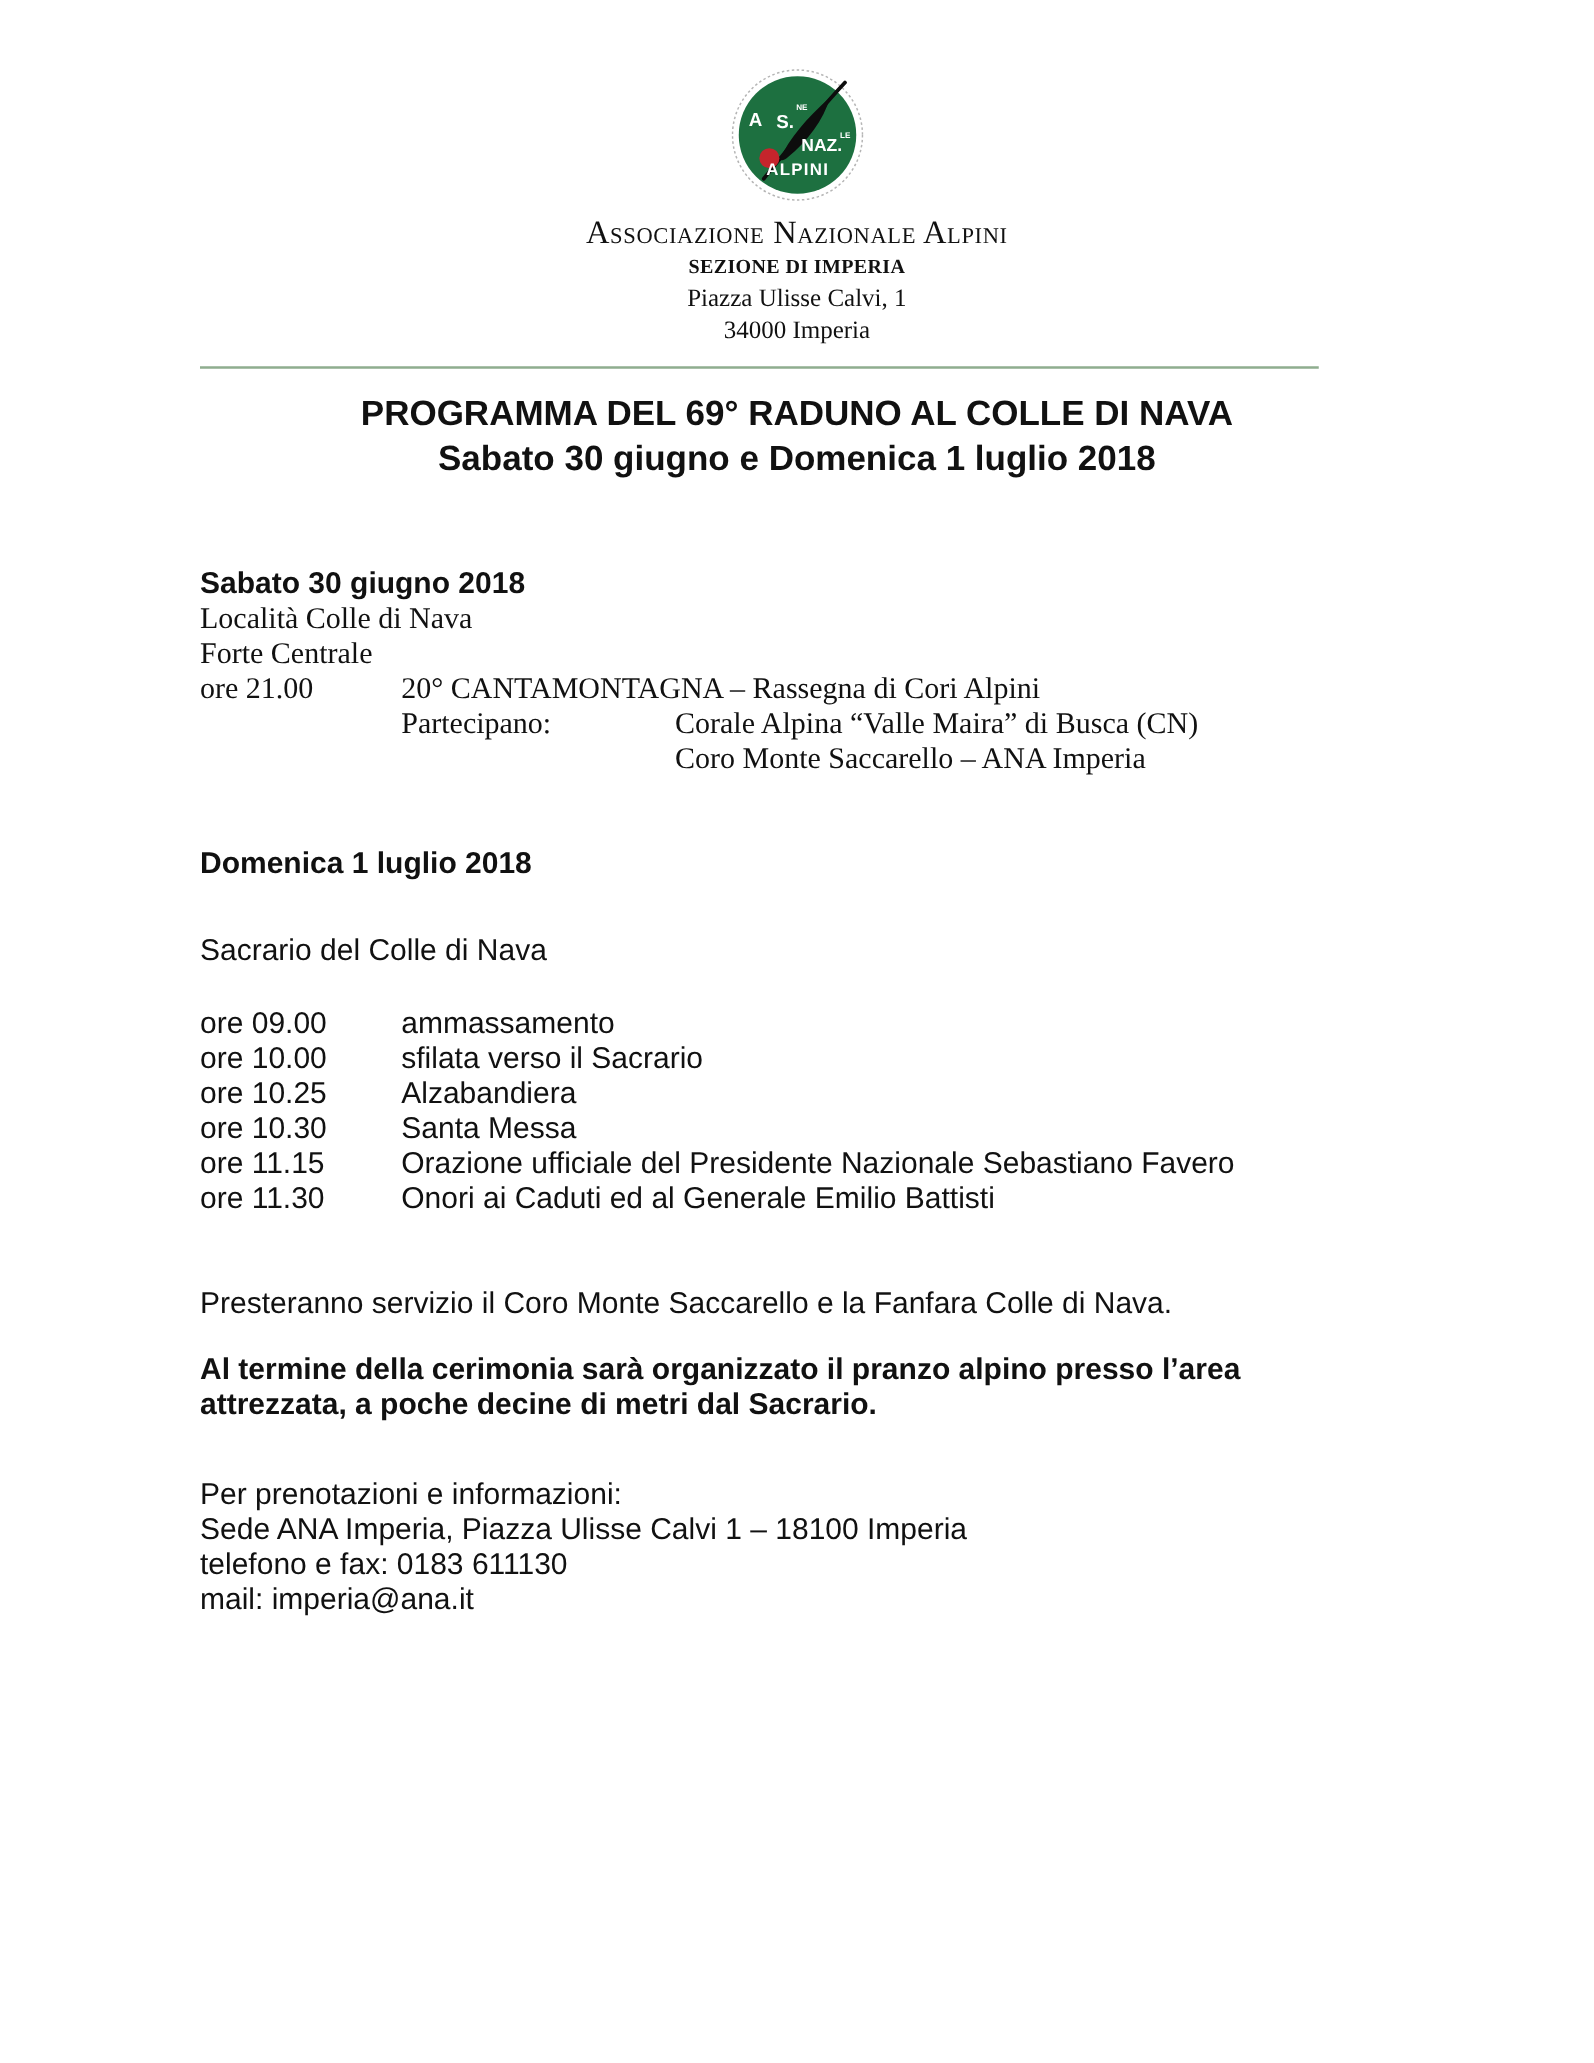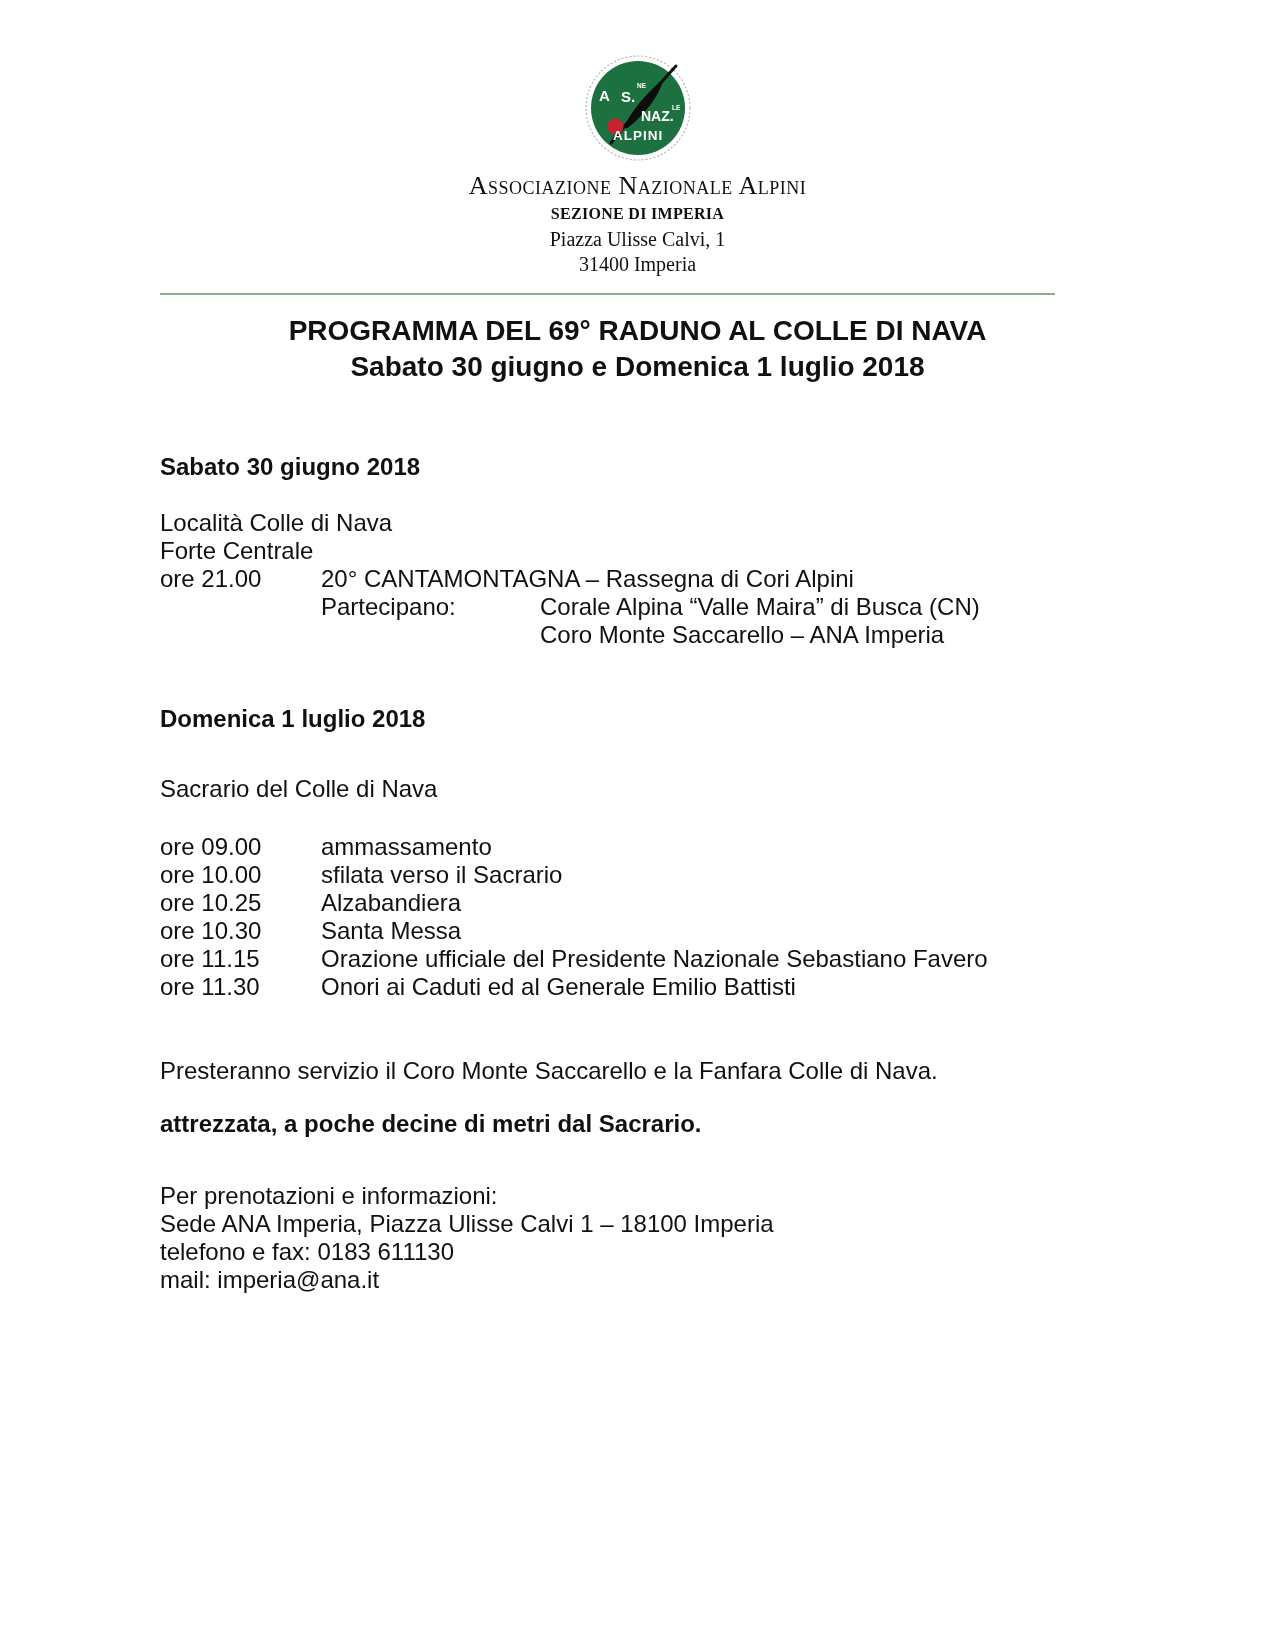--- a/index.html
+++ b/index.html
@@ -48,21 +48,21 @@
     border-top:2px solid var(--divider-green);
   }
 
   
   .title{margin-top:18px;text-align:center;font-weight:bold;font-size:28px;line-height:36px;}
 
   
   .h-day{margin-top:68px;font-weight:bold;font-size:24px;line-height:28px;}
   .h-day.sunday{margin-top:56px;}
   .body-text{font-size:24px;line-height:28px;}
-  .sat-block{margin-top:28px;}
+  .sat-block{font-family:Liberation Serif, serif;}
   .sun-location{margin-top:42px;}
   .schedule{margin-top:30px;}
   .row{display:flex;align-items:baseline;gap:14px;}
   .c-time{flex:none;width:147px;}
   .c-label{flex:none;width:205px;}
   .c-desc{flex:1 1 auto;}
   .service-note{margin-top:56px;}
   .lunch-note{margin-top:25px;font-weight:bold;}
   .contact{margin-top:44px;}
 </style>
@@ -84,21 +84,21 @@
         <text x="14" y="46" font-size="15">A</text>
         <text x="36" y="47" font-size="15">S.</text>
         <text x="52" y="33" font-size="6.5">NE</text>
         <text x="56" y="66" font-size="14">NAZ.</text>
         <text x="87" y="55" font-size="6.5">LE</text>
         <text x="28" y="85" font-size="13.5" letter-spacing="1">ALPINI</text>
       </svg>
       <div class="org-name">Associazione Nazionale Alpini</div>
       <div class="section-name">SEZIONE DI IMPERIA</div>
       <div class="addr">Piazza Ulisse Calvi, 1</div>
-      <div class="addr">31400 Imperia</div>
+      <div class="addr">34000 Imperia</div>
     </div>
 
     <div class="divider"></div>
 
     <div class="title">
       <div>PROGRAMMA DEL 69° RADUNO AL COLLE DI NAVA</div>
       <div>Sabato 30 giugno e Domenica 1 luglio 2018</div>
     </div>
 
     <div class="h-day">Sabato 30 giugno 2018</div>
@@ -149,20 +149,21 @@
       </div>
       <div class="row">
         <span class="c-time">ore 11.30</span>
         <span class="c-desc">Onori ai Caduti ed al Generale Emilio Battisti</span>
       </div>
     </div>
 
     <div class="service-note body-text">Presteranno servizio il Coro Monte Saccarello e la Fanfara Colle di Nava.</div>
 
     <div class="lunch-note body-text">
+      <div>Al termine della cerimonia sarà organizzato il pranzo alpino presso l’area</div>
       <div>attrezzata, a poche decine di metri dal Sacrario.</div>
     </div>
 
     <div class="contact body-text">
       <div>Per prenotazioni e informazioni:</div>
       <div>Sede ANA Imperia, Piazza Ulisse Calvi 1 – 18100 Imperia</div>
       <div>telefono e fax: 0183 611130</div>
       <div>mail: imperia@ana.it</div>
     </div>
 

